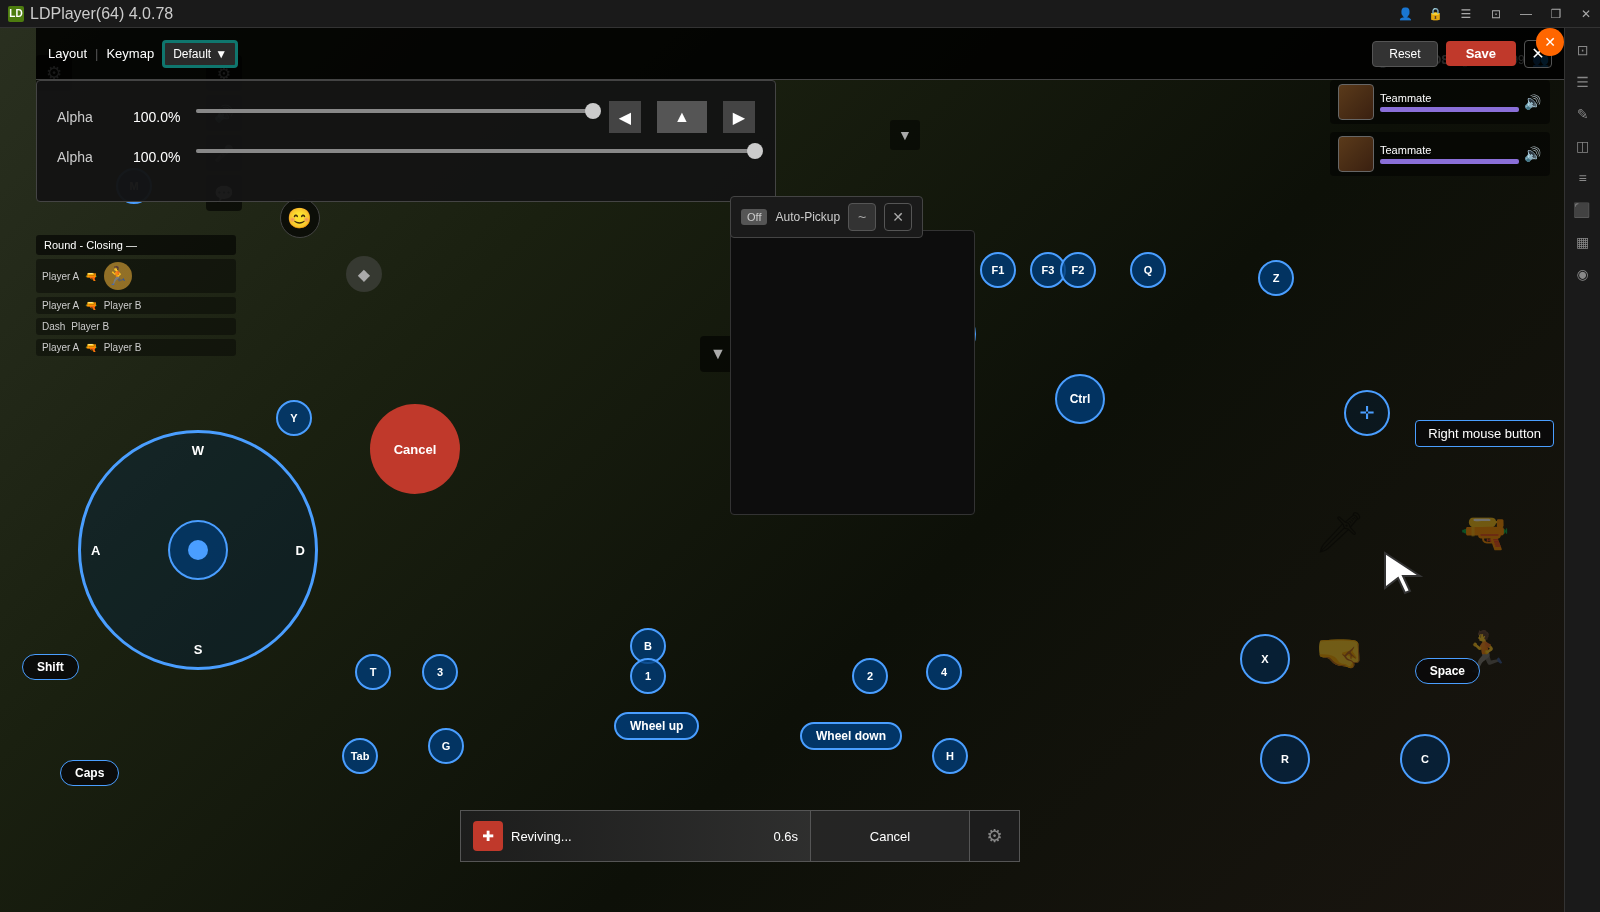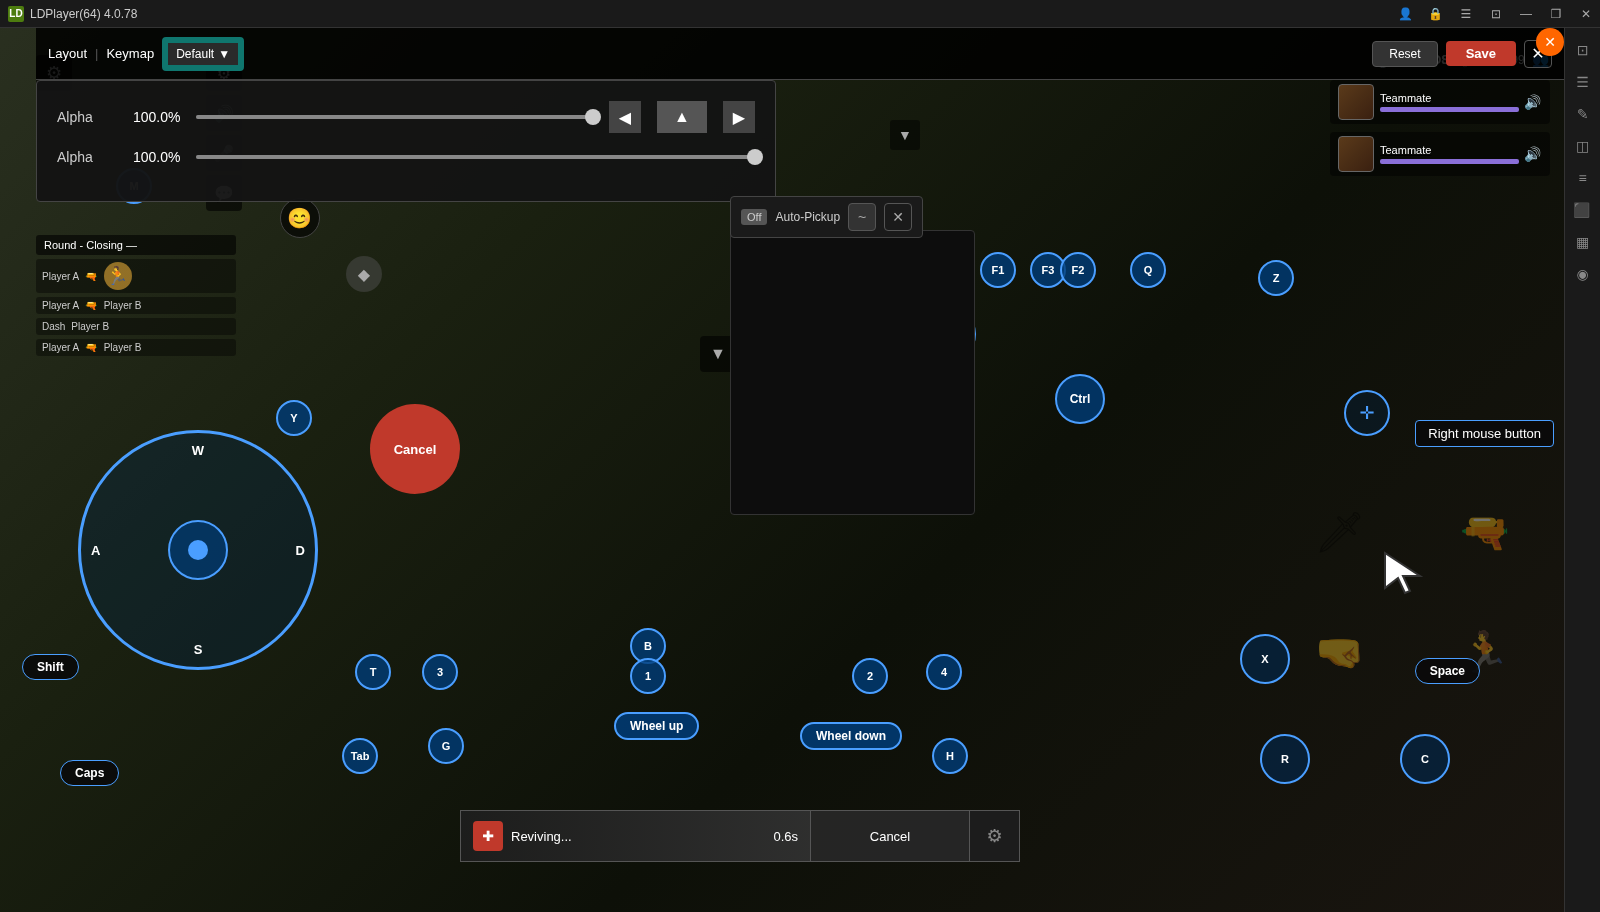--- a/index.html
+++ b/index.html
@@ -46,21 +46,21 @@
       border-radius: 2px;
       display: flex;
       align-items: center;
       justify-content: center;
       font-size: 10px;
       color: white;
       font-weight: bold;
     }
     .titlebar-title {
       color: #ccc;
-      font-size: 12px;
+      font-size: 16px;
     }
     .titlebar-controls {
       display: flex;
       align-items: center;
       gap: 2px;
     }
     .titlebar-btn {
       width: 28px;
       height: 28px;
       display: flex;
@@ -123,21 +123,21 @@
     }
     .keymap-separator {
       color: #555;
       font-size: 13px;
     }
     .keymap-dropdown {
       display: flex;
       align-items: flex-start;
       gap: 4px;
       background: #2a2a2a;
-      border: 6px solid #0f766e;
+      border: 3px solid #0f766e;
       border-radius: 4px;
       padding: 4px 8px;
       color: #fff;
       font-size: 12px;
       cursor: pointer;
     }
     .keymap-reset-btn {
       background: #333;
       border: 1px solid #555;
       border-radius: 4px;
@@ -190,21 +190,21 @@
       margin-bottom: 16px;
     }
     .settings-row-label {
       color: #ccc;
       font-size: 14px;
       width: 60px;
     }
     .settings-slider-container {
       flex: 1;
       display: flex;
-      align-items: center;
+      align-items: flex-start;
       gap: 8px;
     }
     .settings-value {
       color: #fff;
       font-size: 14px;
       min-width: 55px;
     }
     .slider-track {
       flex: 1;
       height: 4px;

